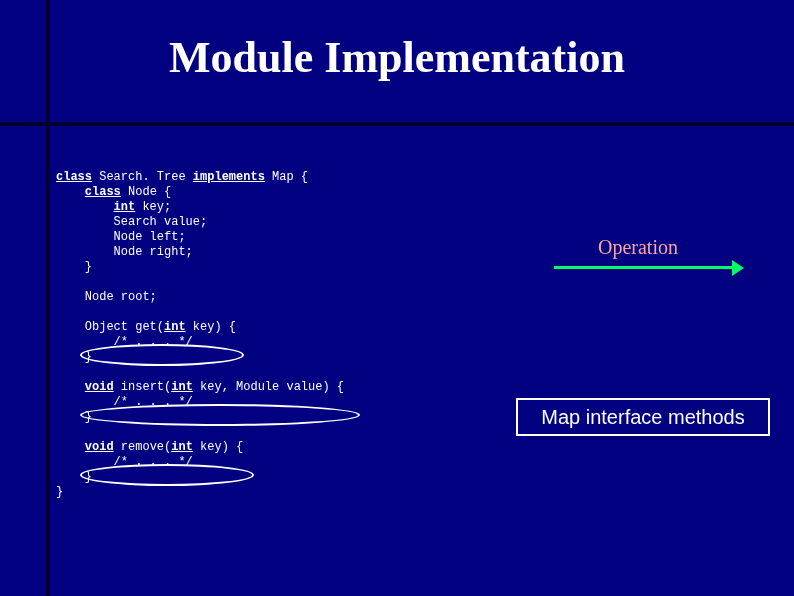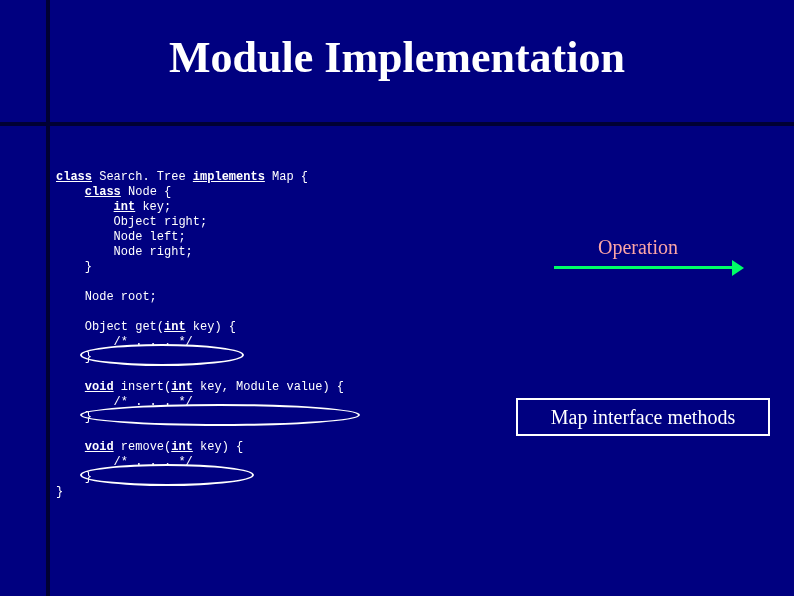--- a/index.html
+++ b/index.html
@@ -108,40 +108,40 @@
     border-bottom: 8px solid transparent;
   }
   .mapbox {
     position: absolute;
     left: 516px;
     top: 398px;
     width: 250px;
     height: 34px;
     border: 2px solid #ffffff;
     color: #ffffff;
-    font-family: Liberation Serif, serif;
+    font-family: Liberation Sans, sans-serif;
     font-size: 20px;
     display: flex;
     align-items: center;
     justify-content: center;
   }
 </style>
 </head>
 <body>
 
 <div class="slide">
   <div class="vbar"></div>
   <div class="hbar"></div>
 
   <div class="title">Module Implementation</div>
 
   <div class="code"><span class="kw">class</span><span> Search. Tree </span><span class="kw">implements</span><span> Map {</span>
 <span>    </span><span class="kw">class</span><span> Node {</span>
 <span>        </span><span class="kw">int</span><span> key;</span>
-<span>        Object right;</span>
+<span>        Search value;</span>
 <span>        Node left;</span>
 <span>        Node right;</span>
 <span>    }</span>
 <span></span>
 <span>    Node root;</span>
 <span></span>
 <span>    Object get(</span><span class="kw">int</span><span> key) {</span>
 <span>        /* . . . */</span>
 <span>    }</span>
 <span></span>

